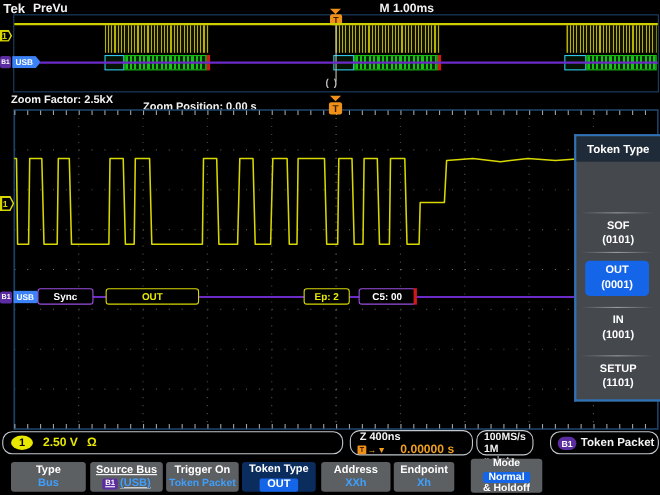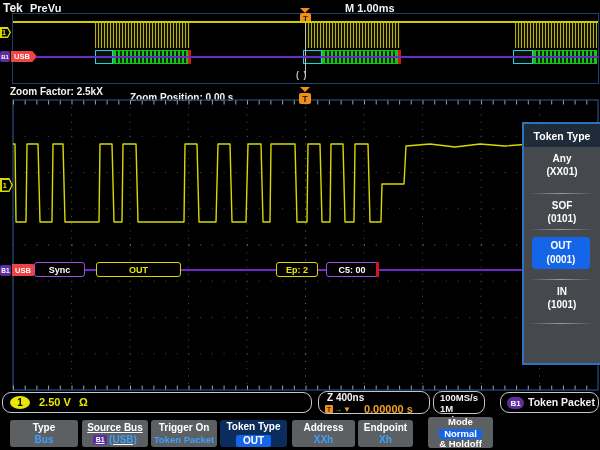--- a/index.html
+++ b/index.html
@@ -15,21 +15,21 @@
   .hatch-g{background:repeating-linear-gradient(90deg,#17c217 0,#17c217 2px,#032803 2px,#032803 4px);border:1px solid #17c217;box-sizing:border-box;}
   .redcap{background:#d01818;}
   
   .pent{clip-path:polygon(0 0,72% 0,100% 50%,72% 100%,0 100%);background:#d8d800;}
   .pent .inner{position:absolute;left:1.5px;top:1.5px;right:1.5px;bottom:1.5px;
     clip-path:polygon(0 0,72% 0,100% 50%,72% 100%,0 100%);background:#000;}
   .pent span{position:absolute;left:0;top:0;width:74%;height:100%;display:flex;align-items:center;justify-content:center;
     color:#d8d800;font-size:8px;}
   
   .b1badge{background:#5c2da0;border-radius:2px;color:#fff;display:flex;align-items:center;justify-content:center;}
-  .usbtag{clip-path:polygon(0 0,82% 0,100% 50%,82% 100%,0 100%);background:#ef4444;color:#fff;
+  .usbtag{clip-path:polygon(0 0,82% 0,100% 50%,82% 100%,0 100%);background:#3b82f6;color:#fff;
     display:flex;align-items:center;justify-content:center;padding-right:4px;box-sizing:border-box;}
   
   .ttri{width:0;height:0;border-left:5px solid transparent;border-right:5px solid transparent;border-top:5px solid #f09018;}
   .tbox{background:#f09018;border-radius:2px;color:#3a2000;display:flex;align-items:center;justify-content:center;font-size:8px;}
   
   .dbox{position:absolute;top:262px;height:15px;background:#000;border-radius:3px;box-sizing:border-box;
     display:flex;align-items:center;justify-content:center;font-size:9px;z-index:3;}
   .dbox.yellow{border:1.5px solid #d8d800;color:#e8e808;}
   .dbox.purple{border:1.5px solid #9a50e0;color:#fff;}
   
@@ -158,44 +158,44 @@
       <span>Ep: 2</span>
     </div>
   <div class="dbox purple" style="left:326px;width:52px;">
       <span>C5: 00</span>
     </div>
   <div class="abs redcap" style="left:376px;top:262px;width:3px;height:15px;z-index:3;"></div>
 
   <div class="abs" id="token-panel">
     <div class="hdr">Token Type</div>
 
-    <div class="tp-item" style="top:28px;">
-      <div>Any</div>
-        <div>(XX01)</div>
-    </div>
     <div class="tp-sep" style="top:69px;"></div>
 
     <div class="tp-item" style="top:75px;">
       <div>SOF</div>
         <div>(0101)</div>
     </div>
     <div class="tp-sep" style="top:105px;"></div>
 
     <div class="tp-chip" style="top:113px;">
       <div>OUT</div>
         <div>(0001)</div>
     </div>
     <div class="tp-sep" style="top:155px;"></div>
 
     <div class="tp-item" style="top:161px;">
       <div>IN</div>
         <div>(1001)</div>
     </div>
     <div class="tp-sep" style="top:199px;"></div>
 
+    <div class="tp-item" style="top:205px;">
+      <div>SETUP</div>
+        <div>(1101)</div>
+    </div>
   </div>
 
   <div class="sbox" style="left:2px;top:392px;width:310px;height:21px;">
     <div class="ybadge abs" style="left:7px;top:3px;width:20px;height:13px;font-size:10px;">1</div>
     <div class="abs" style="left:36px;top:3px;color:#e8e800;font-size:11px;">2.50 V</div>
     <div class="abs" style="left:76px;top:3px;color:#e8e800;font-size:11px;">Ω</div>
   </div>
 
   <div class="sbox" style="left:318px;top:391px;width:112px;height:23px;">
     <div class="abs wtxt" style="left:8px;top:0px;font-size:10px;">Z 400ns</div>

